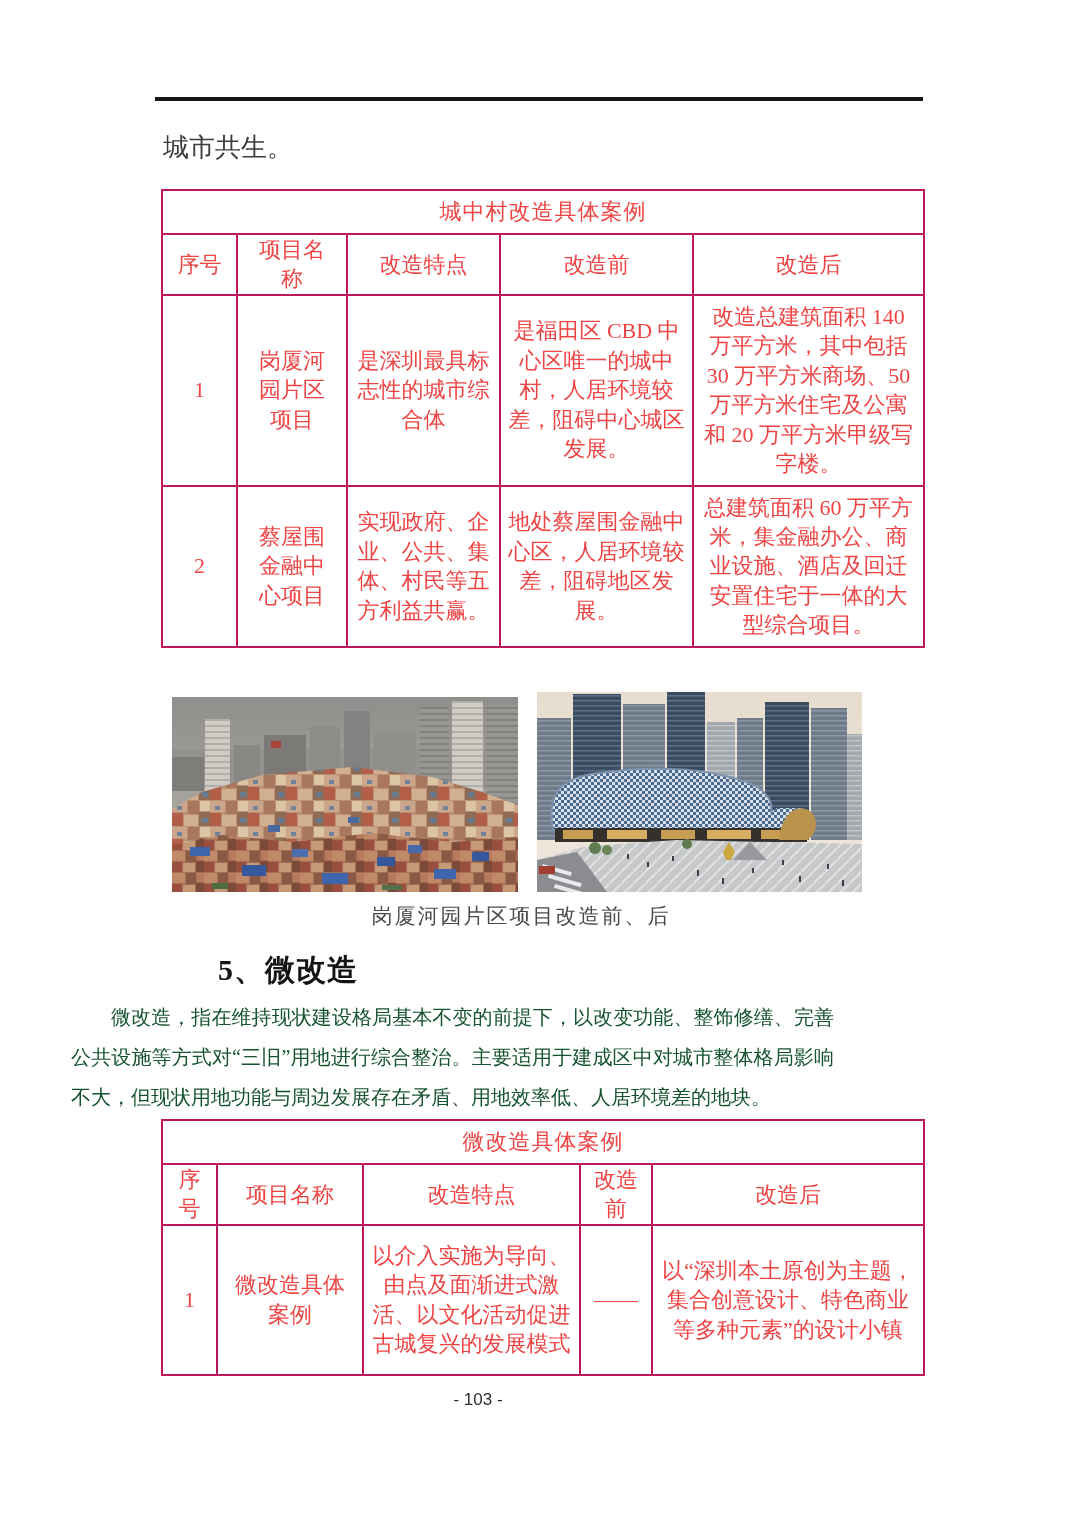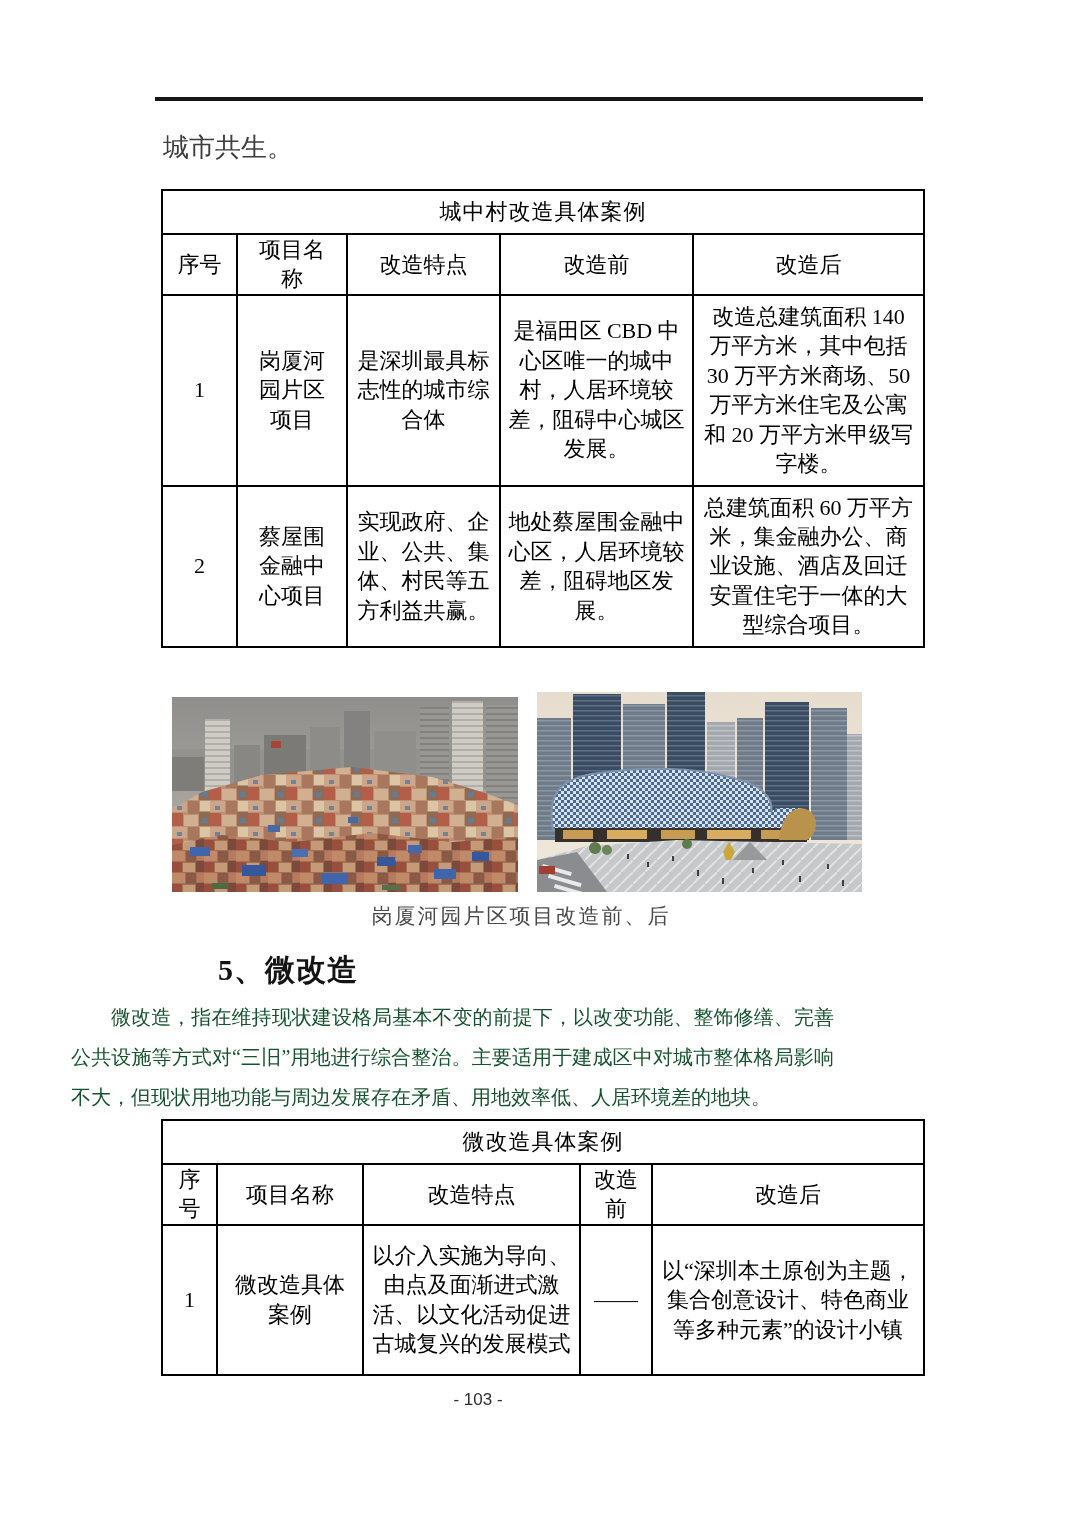--- a/index.html
+++ b/index.html
@@ -9,22 +9,22 @@
     font-family:"Liberation Serif","DejaVu Serif",serif; color:#3a3a3a;
   }
   .rule { margin:97px 0 0 155px; width:768px; height:4px; background:#161616; }
   .intro { margin:30px 0 0 163px; font-size:26px; line-height:1.3; color:#3d3d3d; }
 
   table.case-table {
     border-collapse:collapse; table-layout:fixed; width:762px;
     margin:24px 0 0 161px;
   }
   table.case-table td, table.case-table th {
-    border:2px solid #000000; font-weight:normal; text-align:center;
-    vertical-align:middle; font-size:22px; color:#000000; line-height:1.34;
+    border:2px solid #be185d; font-weight:normal; text-align:center;
+    vertical-align:middle; font-size:22px; color:#ef4444; line-height:1.34;
     overflow:hidden;
   }
   td.tbl-title { height:44px; letter-spacing:1px; }
   tr.hdr-row th { height:54px; padding:0 12px; }
   td.c-no { padding:0 4px; font-family:"Liberation Serif",serif; }
   td.c-name { padding:0 14px; }
   td.c-just { text-align:justify; text-align-last:center; padding:6px 6px; }
 
   .figure-row { display:flex; align-items:flex-end; gap:19px; margin:44px 0 0 172px; }
   .photo { display:block; }

